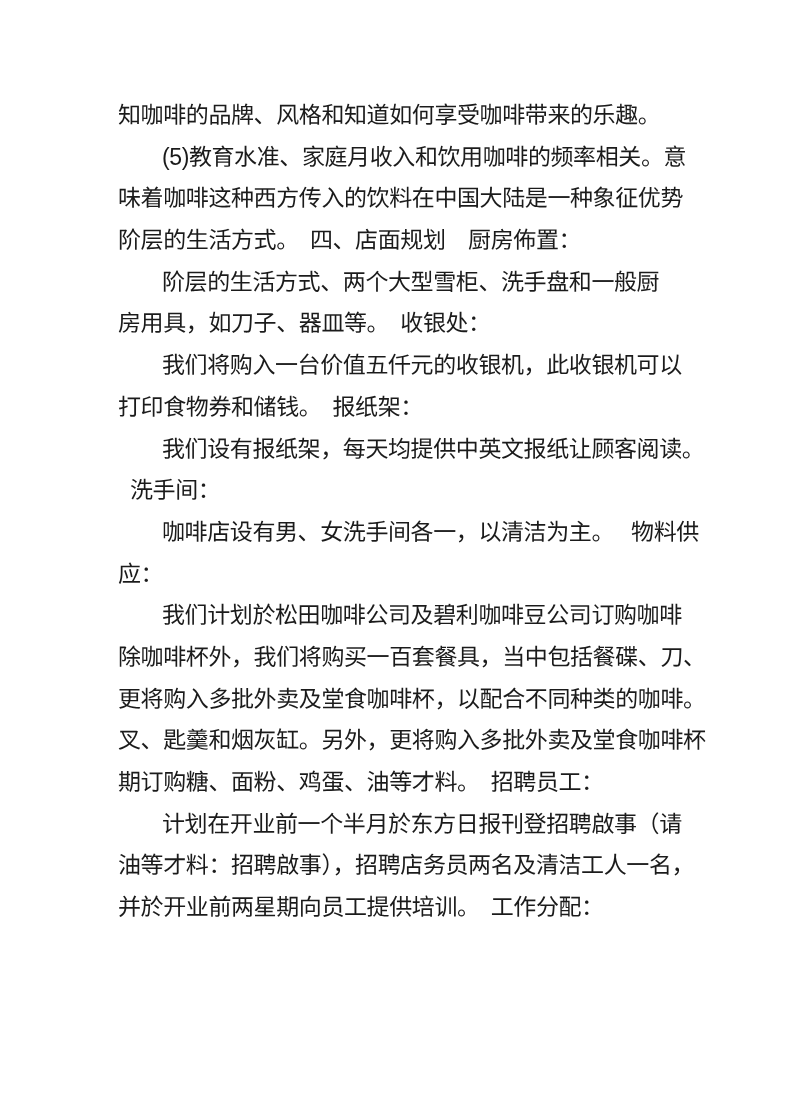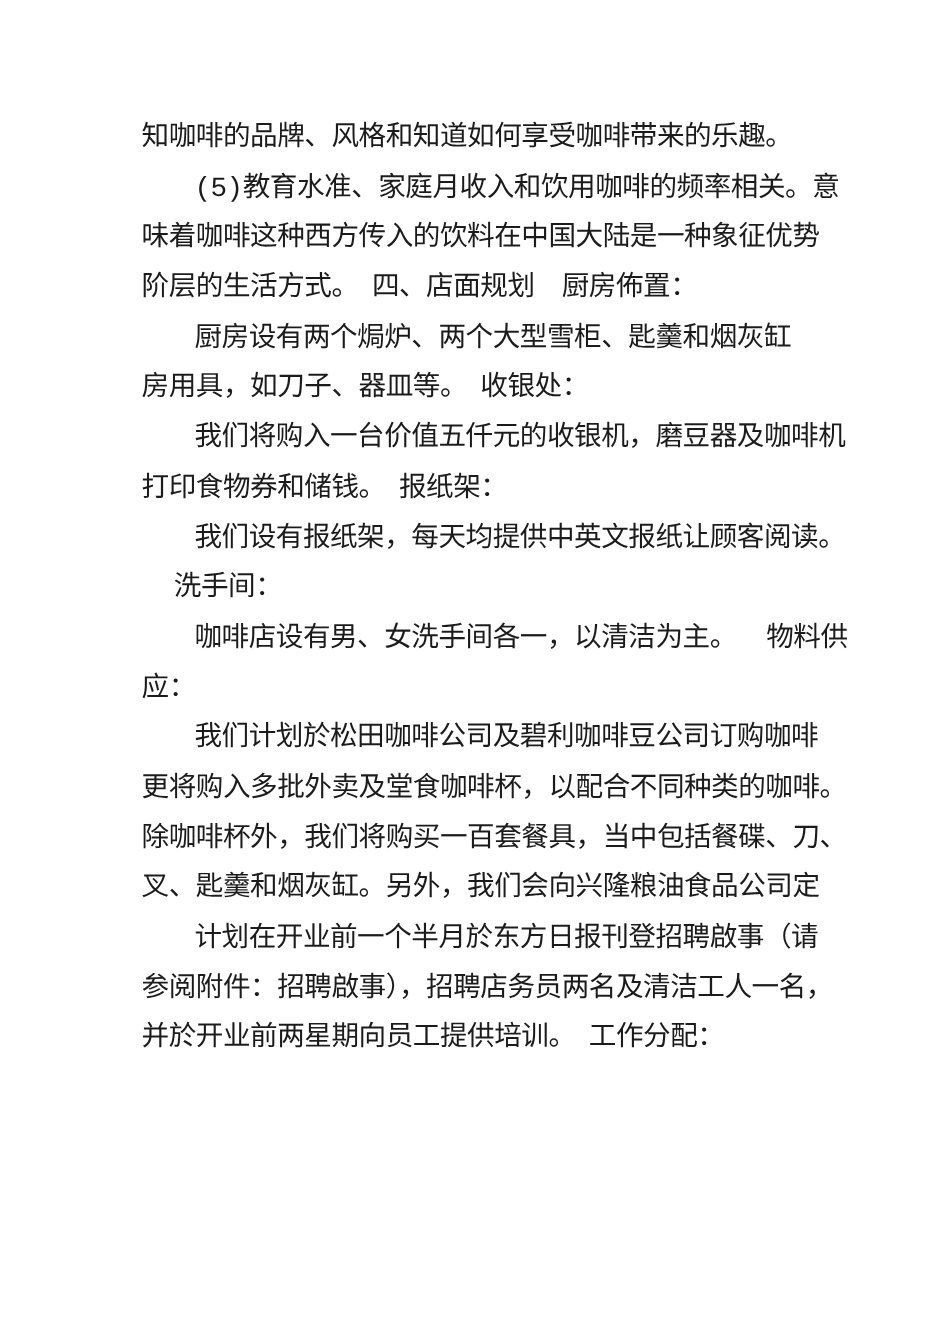--- a/index.html
+++ b/index.html
@@ -14,21 +14,21 @@
     background: #ffffff;
     overflow: hidden;
   }
   .text-block {
     position: absolute;
     left: 118px;
     top: 95px;
     width: 600px;
   }
   .line {
-    font-family: Liberation Mono, monospace;
+    font-family: Liberation Sans, sans-serif;
     font-size: 23px;
     letter-spacing: -0.4px;
     line-height: 41.7px;
     height: 41.7px;
     white-space: pre;
     color: #1b1b1b;
     font-weight: 400;
   }
   .line.indent {
     text-indent: 44px;
@@ -36,29 +36,30 @@
 </style>
 </head>
 <body>
 
 <div class="page">
   <div class="text-block" id="text-block">
       <div class="line">知咖啡的品牌、风格和知道如何享受咖啡带来的乐趣。</div>
       <div class="line indent">(5)教育水准、家庭月收入和饮用咖啡的频率相关。意</div>
       <div class="line">味着咖啡这种西方传入的饮料在中国大陆是一种象征优势</div>
       <div class="line">阶层的生活方式。　四、店面规划　厨房佈置：</div>
-      <div class="line indent">厨房设有两个焗炉、两个大型雪柜、匙羹和烟灰缸</div>
+      <div class="line indent">阶层的生活方式、两个大型雪柜、洗手盘和一般厨</div>
       <div class="line">房用具，如刀子、器皿等。　收银处：</div>
-      <div class="line indent">我们将购入一台价值五仟元的收银机，磨豆器及咖啡机</div>
+      <div class="line indent">我们将购入一台价值五仟元的收银机，此收银机可以</div>
       <div class="line">打印食物券和储钱。　报纸架：</div>
       <div class="line indent">我们设有报纸架，每天均提供中英文报纸让顾客阅读。</div>
       <div class="line">  洗手间：</div>
       <div class="line indent">咖啡店设有男、女洗手间各一，以清洁为主。　 物料供</div>
       <div class="line">应：</div>
       <div class="line indent">我们计划於松田咖啡公司及碧利咖啡豆公司订购咖啡</div>
+      <div class="line">除咖啡杯外，我们将购买一百套餐具，当中包括餐碟、刀、</div>
       <div class="line">更将购入多批外卖及堂食咖啡杯，以配合不同种类的咖啡。</div>
-      <div class="line">除咖啡杯外，我们将购买一百套餐具，当中包括餐碟、刀、</div>
-      <div class="line">叉、匙羹和烟灰缸。另外，我们会向兴隆粮油食品公司定</div>
+      <div class="line">叉、匙羹和烟灰缸。另外，更将购入多批外卖及堂食咖啡杯</div>
+      <div class="line">期订购糖、面粉、鸡蛋、油等才料。　招聘员工：</div>
       <div class="line indent">计划在开业前一个半月於东方日报刊登招聘啟事（请</div>
-      <div class="line">参阅附件：招聘啟事），招聘店务员两名及清洁工人一名，</div>
+      <div class="line">油等才料：招聘啟事），招聘店务员两名及清洁工人一名，</div>
       <div class="line">并於开业前两星期向员工提供培训。　工作分配：</div>
     </div>
 </div>
 
 </body></html>

